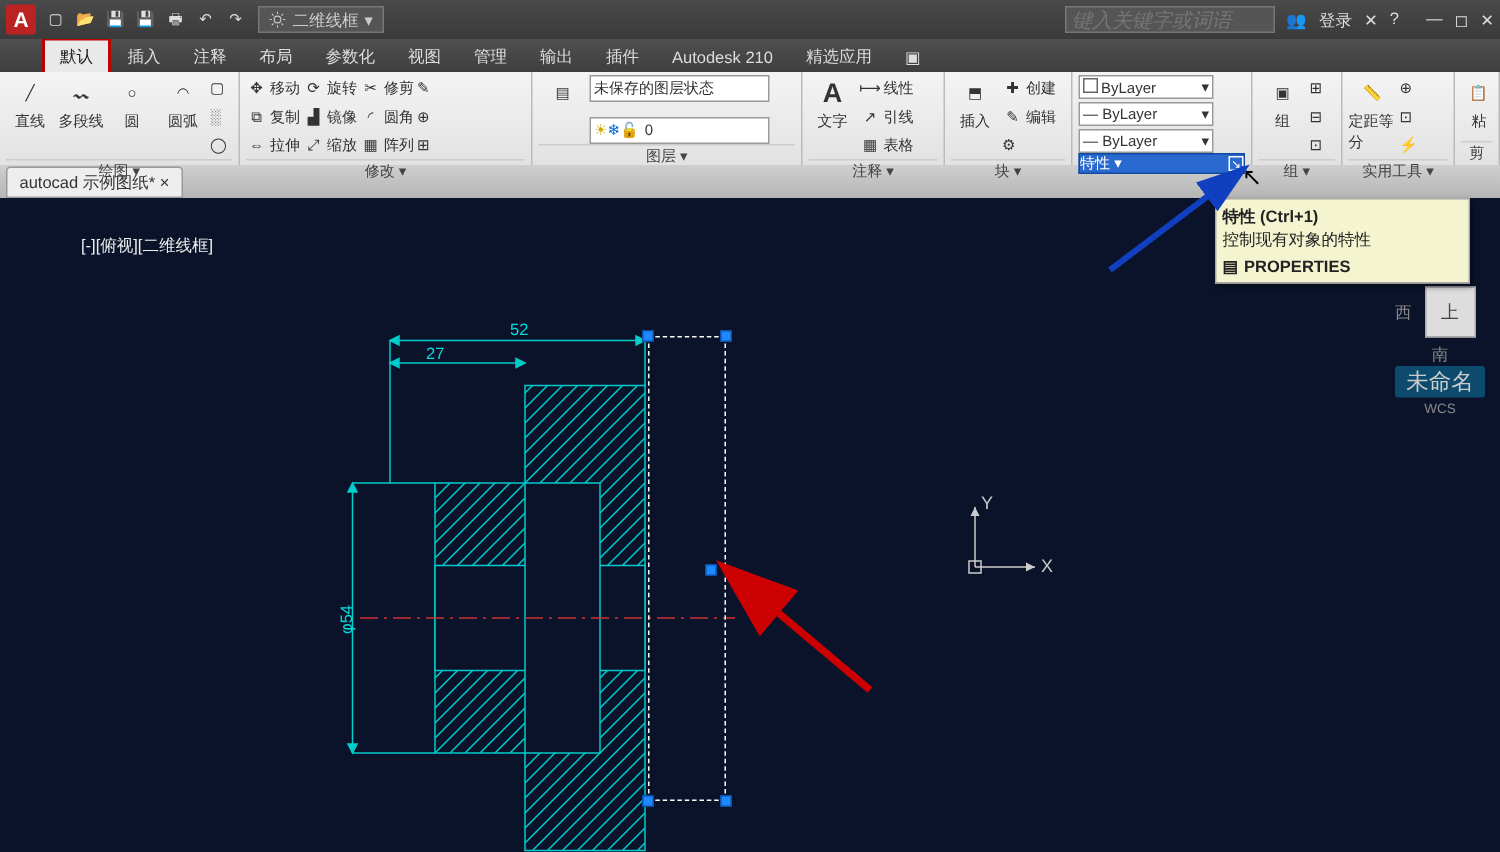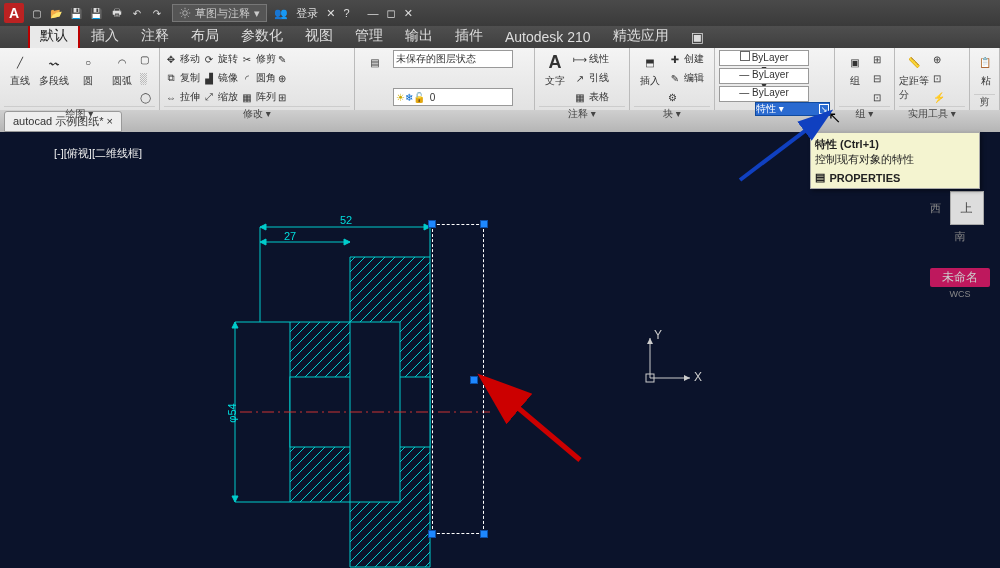--- a/index.html
+++ b/index.html
@@ -7,38 +7,38 @@
 .titlebar { height:26px; background:linear-gradient(#4a4a4a,#3a3a3a); display:flex; align-items:center; padding:0 4px; position:relative; }
 .titlebar .logo { width:20px; height:20px; background:#b22; color:#fff; display:flex; align-items:center; justify-content:center; font-weight:bold; font-size:14px; border-radius:2px; }
 .titlebar .qat { display:flex; gap:2px; margin-left:4px; }
 .titlebar .qat-btn { width:18px; height:18px; display:flex; align-items:center; justify-content:center; color:#ddd; font-size:10px; }
 .titlebar .ws { margin-left:6px; height:18px; background:#555; border:1px solid #777; padding:0 6px; display:flex; align-items:center; gap:4px; }
 .titlebar .ws svg { width:12px; height:12px; }
 .titlebar .title { position:absolute; left:50%; transform:translateX(-50%); color:#eee; font-size:12px; }
 .titlebar .search { margin-left:auto; width:140px; height:18px; background:#555; border:1px solid #777; padding:0 4px; color:#888; font-style:italic; }
 .titlebar .right { display:flex; align-items:center; gap:8px; margin-left:8px; color:#ddd; }
 .tabs { height:22px; background:linear-gradient(#4f4f4f,#3f3f3f); display:flex; align-items:end; padding-left:28px; }
-.tab { padding:3px 10px; color:#ddd; font-size:14px; border:1px solid transparent; border-bottom:none; }
+.tab { padding:3px 10px; color:#ddd; font-size:11px; border:1px solid transparent; border-bottom:none; }
 .tab.active { background:#e9e9e9; color:#222; border:2px solid #b00; border-bottom:none; }
 .ribbon { height:62px; background:linear-gradient(#f4f4f4,#e2e2e2); display:flex; }
 .panel { border-right:1px solid #bbb; padding:2px 4px; display:flex; flex-direction:column; position:relative; }
 .panel-body { flex:1; display:flex; gap:2px; align-items:flex-start; }
 .panel-title { height:14px; font-size:10px; color:#444; text-align:center; border-top:1px solid #ccc; display:flex; align-items:center; justify-content:center; gap:2px; }
-.panel-title.hl { background:#2a6ad0; color:#fff; border:1px solid #104a9e;margin-left:36px; }
+.panel-title.hl { background:#2a6ad0; color:#fff; border:1px solid #104a9e; }
 .big-btn { display:flex; flex-direction:column; align-items:center; width:32px; font-size:10px; color:#333; }
 .big-btn .icon { width:24px; height:24px; display:flex; align-items:center; justify-content:center; }
 .small-row { display:flex; align-items:center; gap:2px; font-size:10px; color:#333; height:18px; }
 .small-row .icon { width:14px; height:14px; display:flex; align-items:center; justify-content:center; }
 .col { display:flex; flex-direction:column; gap:1px; }
 .layer-combo { width:120px; height:18px; background:#fff; border:1px solid #999; display:flex; align-items:center; padding:0 2px; font-size:10px; color:#333; }
-.bylayer { width:90px; height:16px; background:#fff; border:1px solid #999; font-size:10px; color:#333; display:flex; align-items:center; padding:0 2px; justify-content:space-between;flex-direction:column; }
+.bylayer { width:90px; height:16px; background:#fff; border:1px solid #999; font-size:10px; color:#333; display:flex; align-items:center; padding:0 2px; justify-content:space-between; }
 .filetab-bar { height:22px; background:linear-gradient(#cfcfcf,#b5b5b5); display:flex; align-items:center; padding-left:4px; }
 .filetab { background:#eee; border:1px solid #999; padding:2px 8px; font-size:11px; color:#333; border-radius:3px 3px 0 0; }
 .canvas { position:absolute; top:132px; left:0; right:0; bottom:0; background:#0b132b; }
-.view-label { position:absolute; top:14px; left:6px; color:#eee; font-size:11px;padding-left:48px; }
+.view-label { position:absolute; top:24px; left:6px; color:#eee; font-size:11px;padding-left:48px; }
 .drawing { position:absolute; top:40px; left:230px; }
 .dim { position:absolute; color:#0dd; font-size:11px; }
 .grip { width:8px; height:8px; background:#1e88ff; border:1px solid #0b4fa8; position:absolute; }
 .sel-rect { position:absolute; border:1px dashed #fff; }
 .ucs { position:absolute; bottom:180px; left:640px; color:#ccc; font-size:12px; }
 .nav-cube { position:absolute; top:40px; right:10px; width:60px; text-align:center; color:#888; font-size:11px; }
 .nav-cube .face { width:34px; height:34px; background:#ddd; color:#444; margin:4px auto; display:flex; align-items:center; justify-content:center; font-size:12px; border:1px solid #aaa; }
 .tooltip { position:absolute; top:132px; right:20px; width:170px; background:#f4f4d0; border:1px solid #aaa; font-size:11px; color:#222; padding:4px; box-shadow:2px 2px 4px rgba(0,0,0,.4); }
 .tooltip .hdr { font-weight:bold; }
 .tooltip .prop { display:flex; align-items:center; gap:4px; margin-top:4px; font-weight:bold; }
@@ -58,23 +58,24 @@
     <div class="qat-btn">💾</div>
     <div class="qat-btn">🖶</div>
     <div class="qat-btn">↶</div>
     <div class="qat-btn">↷</div>
   </div>
   <div class="ws">
     <svg viewBox="0 0 16 16">
         <circle cx="8" cy="8" r="3" fill="none" stroke="#ccc"></circle>
         <path d="M8 1v2M8 13v2M1 8h2M13 8h2M3 3l1.5 1.5M11.5 11.5L13 13M13 3l-1.5 1.5M4.5 11.5L3 13" stroke="#ccc"></path>
       </svg>
-    <span>草图与注释</span>
+    <span>二维线框</span>
     <span>▾</span>
   </div>
+  <input class="search" placeholder="键入关键字或词语" style="">
   <div class="right">
     <span>👥</span>
     <span>登录</span>
     <span>✕</span>
     <span>?</span>
     <span style="margin-left:10px">—</span>
     <span>◻</span>
     <span>✕</span>
   </div>
 </div>
@@ -174,32 +175,33 @@
       </div>
     </div>
     <div class="panel-title">修改 ▾</div>
   </div>
 
   <div class="panel" style="width:180px">
     <div class="panel-body">
       <div class="big-btn">
           <div class="icon">▤</div>
         </div>
-      <div class="col" style="gap:20px">
+      <div class="col" style="gap:10px">
         <div class="layer-combo">
             <span>未保存的图层状态</span>
           </div>
         <div class="layer-combo">
             <span style="color:#ca0">☀</span>
             <span style="color:#06c">❄</span>
             <span>🔓</span>
             <span style="margin-left:4px">0</span>
           </div>
       </div>
     </div>
+    <div class="panel-title">图层 ▾</div>
   </div>
 
   <div class="panel" style="width:95px">
     <div class="panel-body">
       <div class="big-btn">
           <div class="icon" style="font-size:18px;font-weight:bold">A</div>
           <span>文字</span>
         </div>
       <div class="col">
         <div class="small-row">
@@ -371,21 +373,21 @@
     <span style="position:absolute;top:42px;left:54px">X</span>
   </div>
 
   <div class="nav-cube">
     <div>北</div>
     <div style="display:flex;align-items:center;justify-content:center;gap:2px">
       <span>西</span>
       <div class="face">上</div>
     </div>
     <div>南</div>
-    <div style="background:#be185d;color:#ccc;font-size:12px;padding:1px 2px;margin-top:24px;border-radius:2px">未命名</div>
+    <div style="background:#0c4a6e;color:#ccc;font-size:15px;padding:1px 2px;margin-top:0;border-radius:2px">未命名</div>
     <div style="font-size:9px;margin-top:2px">WCS</div>
   </div>
 </div>
 
 <div class="tooltip">
   <div class="hdr">特性 (Ctrl+1)</div>
   <div>控制现有对象的特性</div>
   <div class="prop">
       <span>▤</span>
       <span>PROPERTIES</span>

